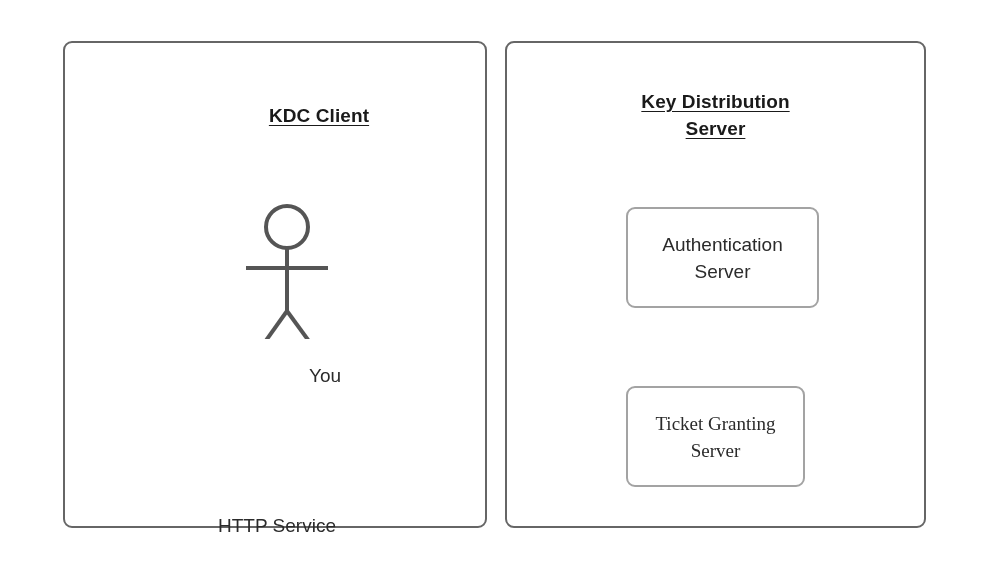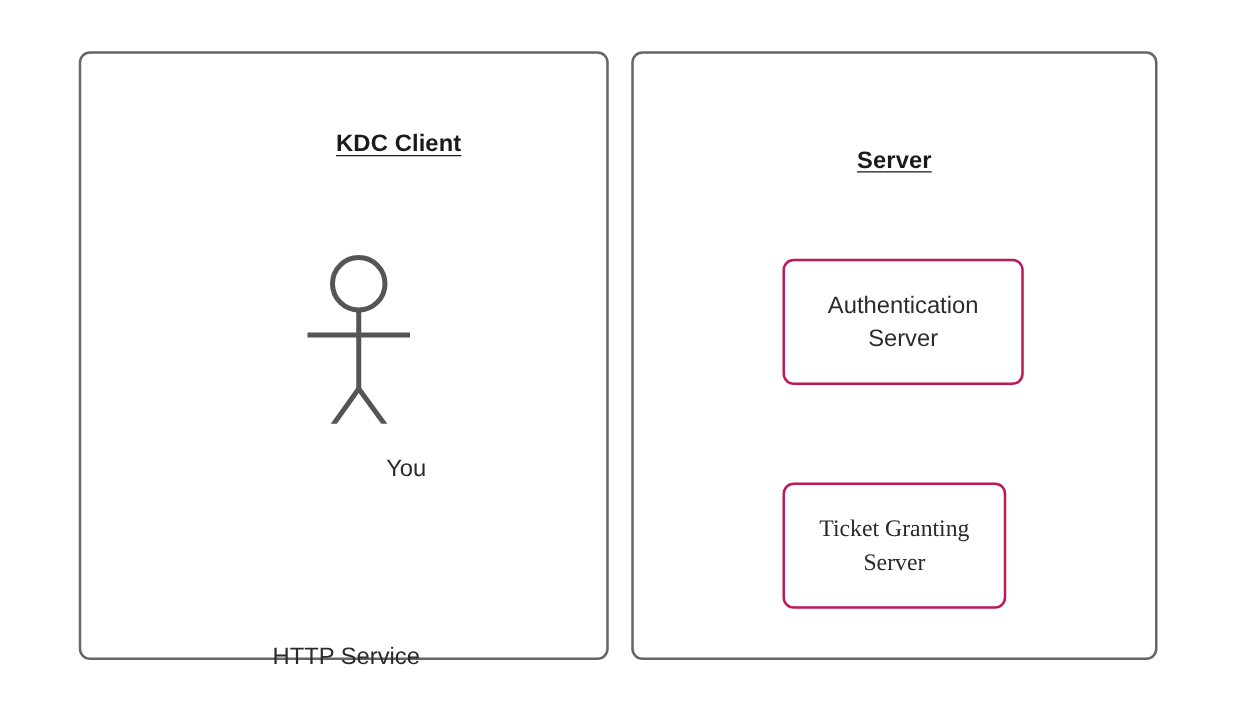--- a/index.html
+++ b/index.html
@@ -90,21 +90,21 @@
 
   #label-http-service {
     top: 471px;
   }
 
   
   .server-box {
     position: absolute;
     box-sizing: border-box;
     background: #ffffff;
-    border: 2px solid #be185d;
+    border: 2px solid #a3a3a3;
     border-radius: 9px;
     display: flex;
     align-items: center;
     justify-content: center;
     text-align: center;
     font-size: 19px;
     color: #2b2b2b;
     line-height: 27px;
     padding: 0 10px;
   }
@@ -146,21 +146,21 @@
 
     <div class="actor-label" id="label-you">You</div>
 
 
     <div class="actor-label" id="label-http-service">HTTP Service</div>
   </div>
 
   <div class="panel" id="panel-kdc">
 
     <div class="panel-title" id="title-kdc">
-      <br>
+      <span>Key Distribution</span><br>
       <span>Server</span>
     </div>
 
     <div class="server-box" id="box-auth-server">
       <span class="server-box-label">
         <span>Authentication</span><br>
         <span>Server</span>
       </span>
     </div>
 

